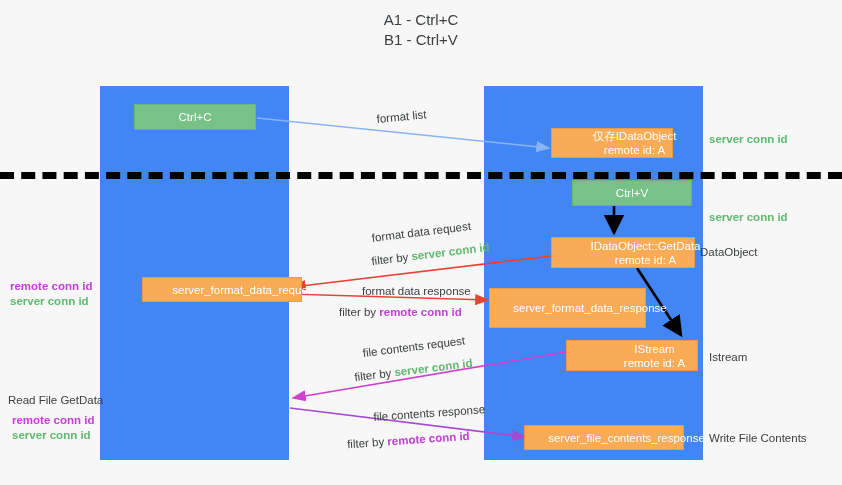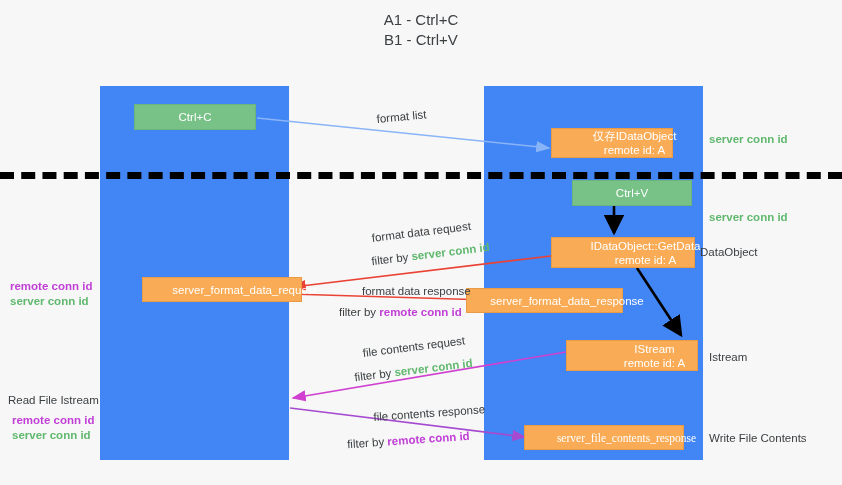--- a/index.html
+++ b/index.html
@@ -171,25 +171,25 @@
   <div class="node orange" style="left:551px; top:237px; width:144px; height:31px;">
     <span>IDataObject::GetData</span>
     <span>remote id: A</span>
   </div>
 
   <div class="node orange" style="left:566px; top:340px; width:132px; height:31px;">
     <span>IStream</span>
     <span>remote id: A</span>
   </div>
 
-  <div class="node orange" style="left:466px; top:288px; width:157px; height:25px;">
+  <div class="node orange" style="left:489px; top:288px; width:157px; height:40px;">
     <span>server_format_data_response</span>
   </div>
 
-  <div class="node orange" style="left:524px; top:425px; width:160px; height:25px;font-family:Liberation Serif, serif;">
+  <div class="node orange" style="left:524px; top:425px; width:160px; height:25px;">
     <span>server_file_contents_response</span>
   </div>
 
   <div class="lbl rot" style="left:376px; top:112px; transform:rotate(-5.5deg);">format list</div>
 
   <div class="lbl rot" style="left:371px; top:231px; transform:rotate(-7deg);">format data request</div>
   <div class="filter-line rot" style="left:371px; top:247px; transform:rotate(-7deg);">
     <span class="k">filter by </span><span class="g">server conn id</span>
   </div>
 
@@ -210,17 +210,17 @@
 
   <div class="side-lbl green-t lbl" style="left:709px; top:132px; color:#61b86f; font-weight:bold;">server conn id</div>
   <div class="side-lbl green-t lbl" style="left:709px; top:210px; color:#61b86f; font-weight:bold;">server conn id</div>
   <div class="side-lbl lbl" style="left:676px; top:245px;margin-left:24px;">DataObject</div>
   <div class="side-lbl lbl" style="left:709px; top:350px;">Istream</div>
   <div class="side-lbl lbl" style="left:709px; top:431px;">Write File Contents</div>
 
   <div class="side-lbl purple-t lbl" style="left:10px; top:279px; color:#c13fd6; font-weight:bold;">remote conn id</div>
   <div class="side-lbl green-t lbl" style="left:10px; top:294px; color:#61b86f; font-weight:bold;">server conn id</div>
 
-  <div class="side-lbl lbl" style="left:8px; top:393px;">Read File Istream</div>
+  <div class="side-lbl lbl" style="left:8px; top:393px;">Read File GetData</div>
   <div class="side-lbl purple-t lbl" style="left:12px; top:413px; color:#c13fd6; font-weight:bold;">remote conn id</div>
   <div class="side-lbl green-t lbl" style="left:12px; top:428px; color:#61b86f; font-weight:bold;">server conn id</div>
 
 </div>
 
 </body></html>

